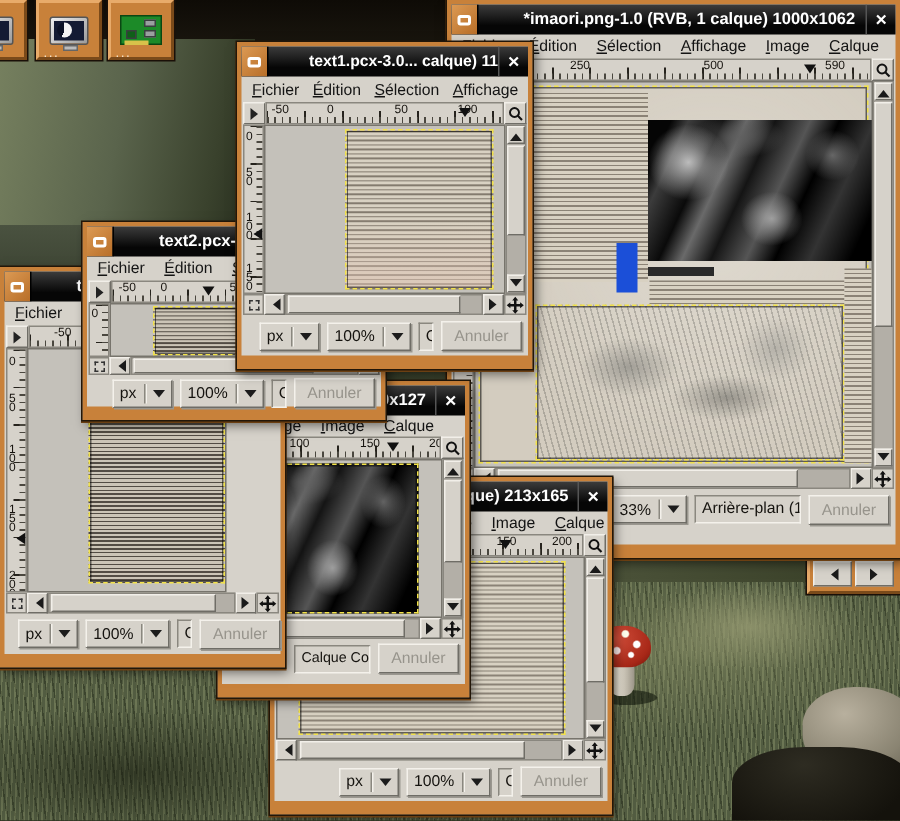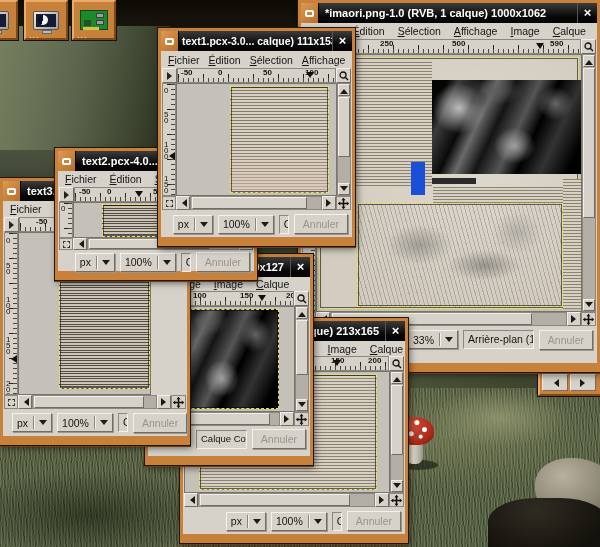--- a/index.html
+++ b/index.html
@@ -48,40 +48,40 @@
   .win{position:absolute;background:#d6d2ca;
     border:3px solid #c8813a;border-bottom-width:9px;
     outline:1px solid #221608;
     box-shadow:0 1px 0 1px #6b3f12,2px 3px 7px rgba(0,0,0,.55);}
   .titlebar{height:20px;background:linear-gradient(180deg,#3c3c3c,#060606 70%);
     display:flex;align-items:center;color:#fff;font-size:11px;font-weight:bold;
     white-space:nowrap;overflow:hidden;}
   .ticon{flex:0 0 18px;height:20px;background:linear-gradient(135deg,#dc9a54,#b86e28);
     border-right:1px solid #000;display:flex;align-items:center;justify-content:center;}
   .ticon span{width:9px;height:7px;border:2px solid #fff;border-radius:2px;display:block;}
-  .ttext{padding:0 6px;overflow:hidden;text-overflow:clip;}
+  .ttext{padding:0 6px;overflow:hidden;text-overflow:clip;margin-left:24px;}
   .tfill{flex:1;}
   .closeb{flex:0 0 20px;height:20px;border-left:1px solid #555;color:#fff;
     font-size:13px;font-weight:bold;text-align:center;line-height:19px;}
   .menubar{display:flex;gap:13px;padding:2px 7px;font-size:10.5px;color:#141414;
     white-space:nowrap;overflow:hidden;align-items:center;}
   .mi{display:inline-block;}
   .mi::first-letter{text-decoration:underline;}
 
   .rulerrow{display:flex;align-items:stretch;height:15px;padding:0 1px;}
   .cornerbtn{flex:0 0 15px;background:#d6d2ca;border:1px solid;
     border-color:#f2efe9 #6f6d66 #6f6d66 #f2efe9;
     display:flex;align-items:center;justify-content:center;}
   .cornerbtn i{width:0;height:0;border:4px solid transparent;border-left:5px solid #222;margin-left:3px;}
   .hruler{flex:1;position:relative;background:#d6d2ca;border:1px solid #8a877f;overflow:hidden;
     background-image:
       repeating-linear-gradient(90deg,#4a473f 0 1px,transparent 1px 5px),
       repeating-linear-gradient(90deg,#26231d 0 1px,transparent 1px 25px);
     background-size:100% 4px,100% 8px;
-    background-position:left bottom,left bottom;background-repeat:repeat-x;font-weight:bold;}
+    background-position:left bottom,left bottom;background-repeat:repeat-x;}
   .rlbl{position:absolute;top:0;font-size:8px;color:#16130e;line-height:8px;}
   .rmark{position:absolute;bottom:0;width:0;height:0;
     border:4px solid transparent;border-top:6px solid #111;}
   .magbtn{flex:0 0 15px;background:#d6d2ca;border:1px solid;
     border-color:#f2efe9 #6f6d66 #6f6d66 #f2efe9;
     display:flex;align-items:center;justify-content:center;}
 
   .winbody{display:flex;align-items:stretch;padding:0 1px;}
   .vruler{flex:0 0 14px;position:relative;background:#d6d2ca;border:1px solid #8a877f;overflow:hidden;
     background-image:
@@ -251,21 +251,21 @@
     <span class="mi">Image</span>
     <span class="mi">Calque</span>
 
   </div>
   <div class="rulerrow">
     <span class="cornerbtn">
         <i></i>
       </span>
     <div class="hruler">
       <span class="rlbl" style="left:62px">250</span>
-      <span class="rlbl" style="left:134px">500</span>
+      <span class="rlbl" style="left:151px">500</span>
       <span class="rlbl" style="left:232px">590</span>
       <span class="rmark" style="left:218px"></span>
     </div>
     <span class="magbtn">
       <svg width="10" height="10" viewBox="0 0 10 10">
           <circle cx="4" cy="4" r="3" fill="none" stroke="#111" stroke-width="1.3"></circle>
           <line x1="6.2" y1="6.2" x2="9" y2="9" stroke="#111" stroke-width="1.4"></line>
         </svg>
     </span>
   </div>

